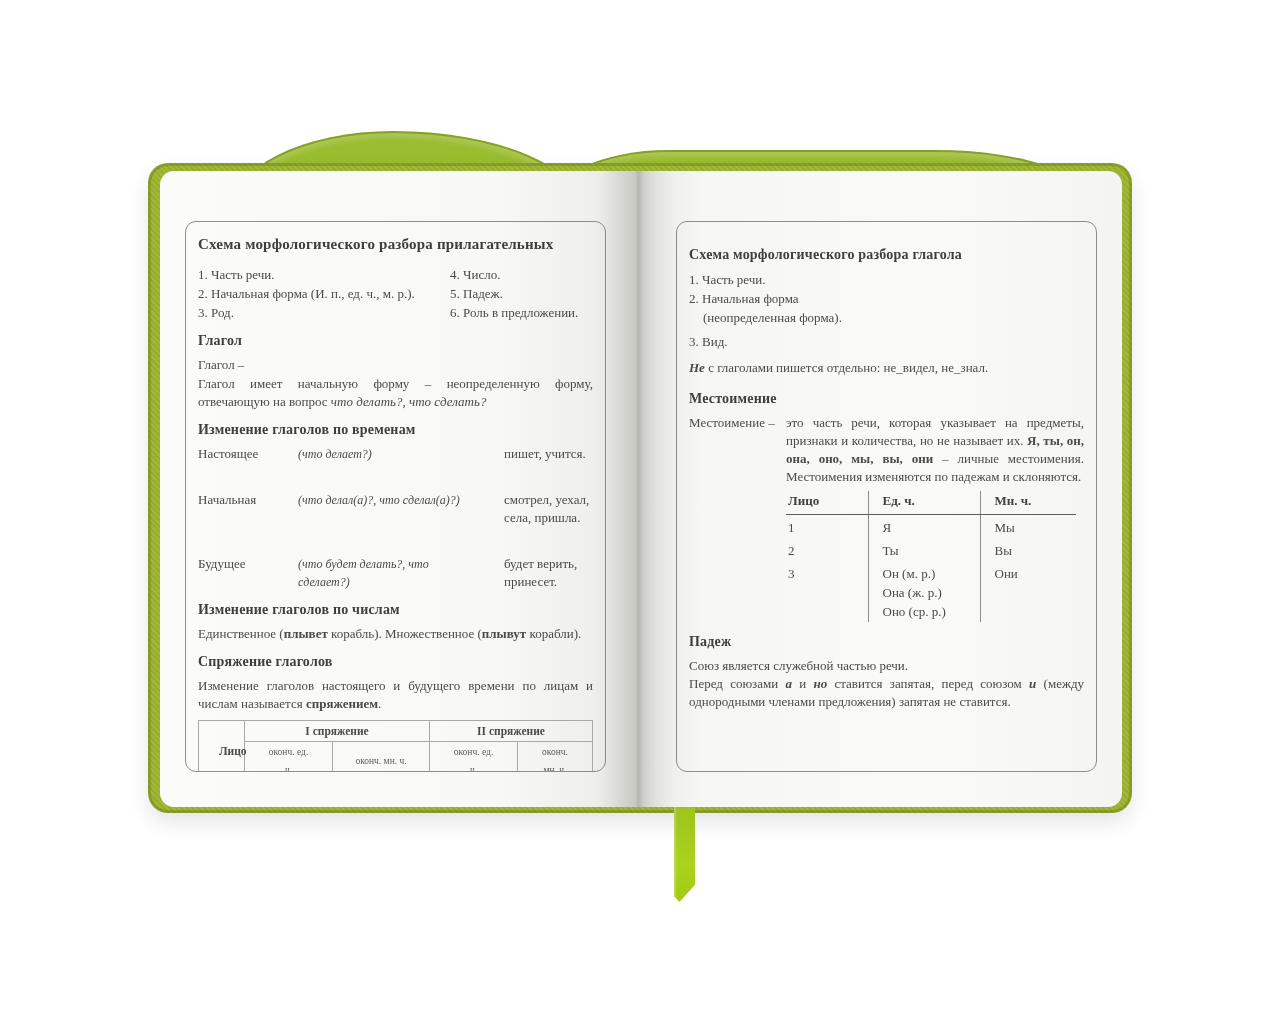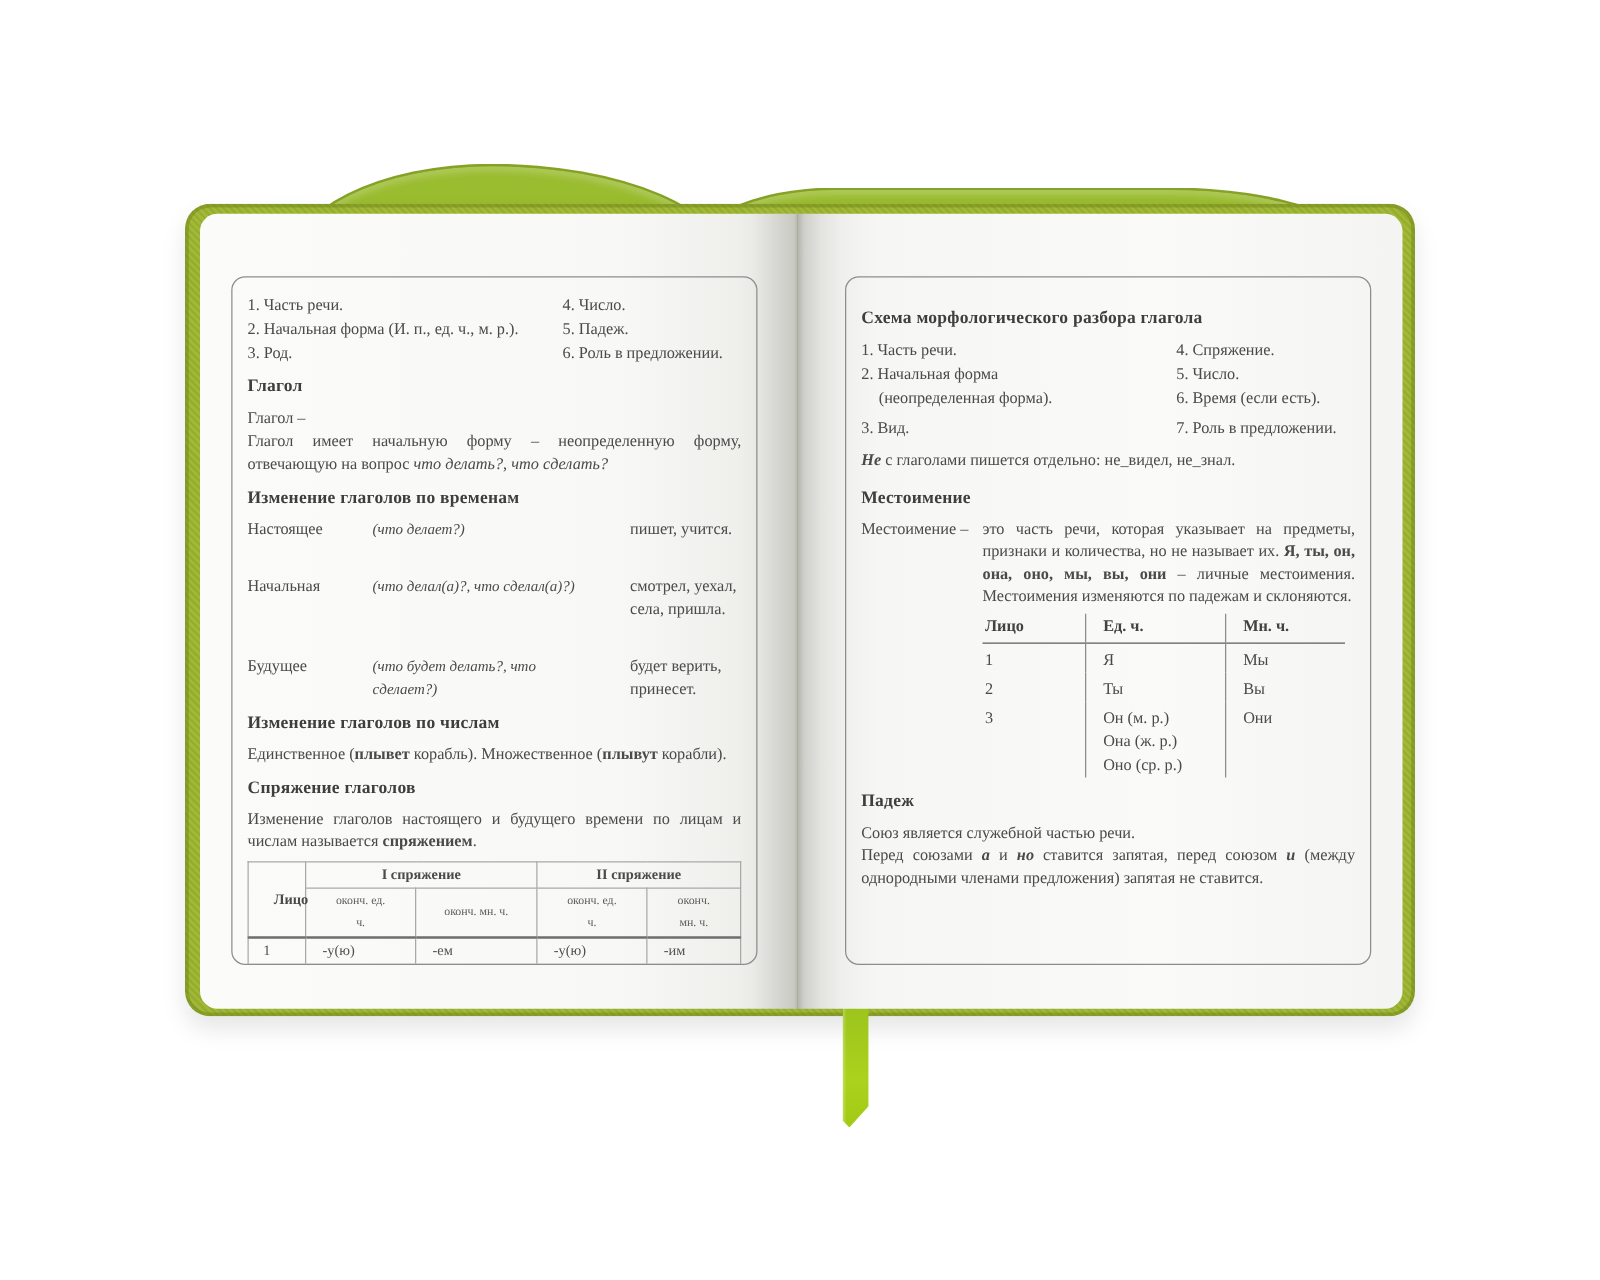--- a/index.html
+++ b/index.html
@@ -105,20 +105,21 @@
 
   <div class="flap flap-left"></div>
   <div class="flap flap-right"></div>
   <div class="cover"></div>
   <div class="ribbon"></div>
 
   <div class="pages">
     <div class="page page-left">
       <div class="frame frame-left">
 
+        <div class="title">Схема морфологического разбора прилагательных</div>
 
         <div class="two-col">
           <div>
             <div class="line">1. Часть речи.</div>
             <div class="line">2. Начальная форма (И. п., ед. ч., м. р.).</div>
             <div class="line">3. Род.</div>
           </div>
           <div>
             <div class="line">4. Число.</div>
             <div class="line">5. Падеж.</div>
@@ -199,26 +200,20 @@
 
         <div class="sec-h" style="margin-top:12px">Схема морфологического разбора глагола</div>
 
         <div class="two-col">
           <div>
             <div class="line">1. Часть речи.</div>
             <div class="line">2. Начальная форма</div>
             <div class="line indent-sub">(неопределенная форма).</div>
             <div class="line gap-top">3. Вид.</div>
           </div>
-          <div>
-            <div class="line">4. Спряжение.</div>
-            <div class="line">5. Число.</div>
-            <div class="line">6. Время (если есть).</div>
-            <div class="line gap-top">7. Роль в предложении.</div>
-          </div>
         </div>
 
         <p style="margin-top:8px"><span class="b i">Не</span><span> с глаголами пишется отдельно: не_видел, не_знал.</span></p>
 
         <div class="sec-h" style="margin-top:13px">Местоимение</div>
         <div class="hang hang-pron">
           <span class="hang-label">Местоимение –</span>
           <span class="hang-body"><span>это часть речи, которая указывает на предметы, признаки и количества, но не называет их. </span><span class="b">Я, ты, он, она, оно, мы, вы, они</span><span> – личные местоимения. Местоимения изменяются по падежам и склоняются.</span></span>
         </div>
 

